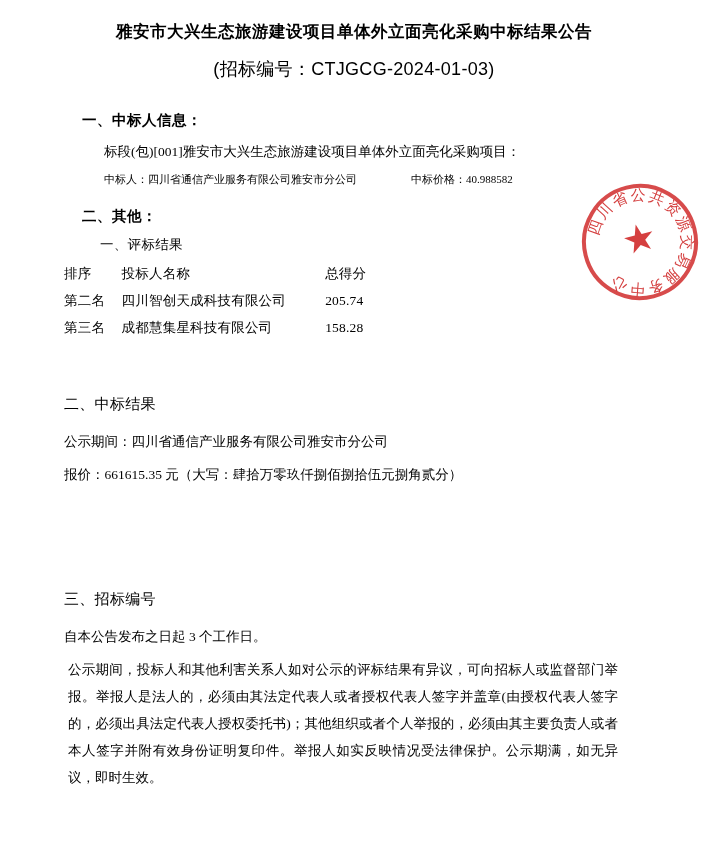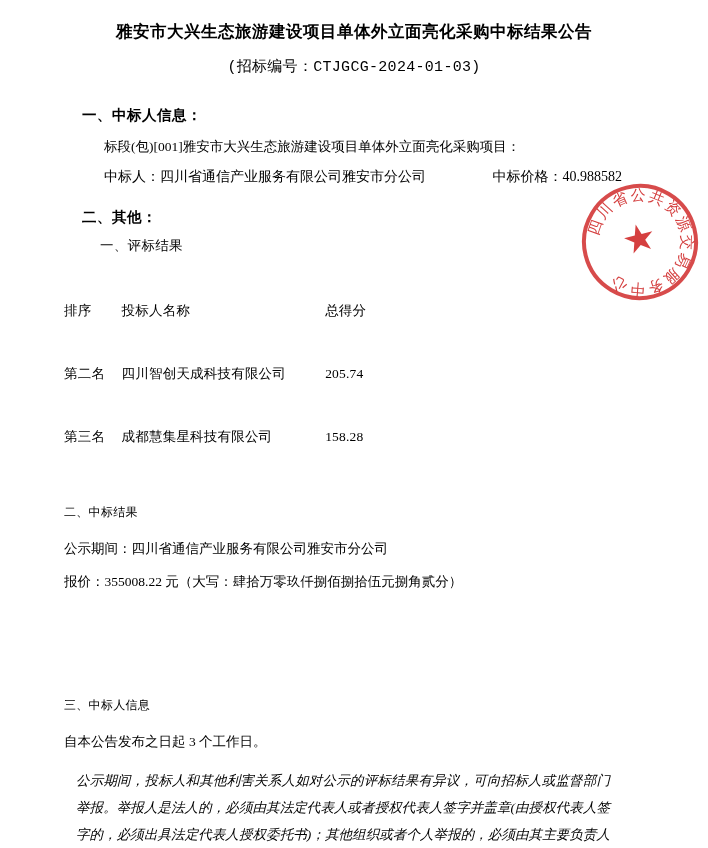--- a/index.html
+++ b/index.html
@@ -26,23 +26,23 @@
     text-align: center;
     font-size: 16.5px;
     font-weight: bold;
     letter-spacing: 0.5px;
     margin: 20px 0 12px 0;
     padding: 0 40px;
     line-height: 1.5;
   }
   .doc-subtitle {
     text-align: center;
-    font-size: 15px;
+    font-size: 18px;
     margin: 12px 0 0 0;
-    font-family: Liberation Mono, monospace;
+    font-family: Liberation Sans, sans-serif;
     letter-spacing: 0.3px;
   }
   .content {
     margin-top: 30px;
     padding: 0 86px 0 64px;
     position: relative;
     z-index: 2;
   }
   .sec-head {
     font-size: 14.5px;
@@ -54,59 +54,57 @@
     font-size: 13.5px;
     line-height: 1.85;
     margin: 0 0 4px 0;
     text-align: justify;
   }
   .indent2 { padding-left: 40px; }
   .row-flex {
     display: flex;
     align-items: baseline;
     padding-left: 40px;
-    font-size: 14px;
+    font-size: 11px;
     line-height: 1.85;
-    justify-content: space-between;
   }
   .row-flex .gap { width: 54px; display: inline-block; }
   .sub-head {
     font-size: 13.5px;
     margin: 2px 0 6px 36px;
     letter-spacing: 0.3px;
   }
   .table-line {
     font-size: 13.5px;
     line-height: 2.0;
     margin: 0;
     letter-spacing: 0.2px;
   }
   .table-line .col-rank { display: inline-block; min-width: 54px; }
-  .table-line .col-name { display: inline-block; min-width: 200px; margin-top: 36px; }
+  .table-line .col-name { display: inline-block; min-width: 200px; }
   .table-line .col-score { display: inline-block; }
   .block-gap-lg { height: 54px; }
   .block-gap-xl { height: 96px; }
   .sec2-head {
-    font-size: 12px;
+    font-size: 15px;
     margin: 0 0 14px 0;
     letter-spacing: 0.3px;
   }
   .body-para {
     font-size: 13.5px;
     line-height: 2.0;
     margin: 0 0 6px 0;
     text-align: justify;
   }
   .notice-para {
     font-size: 13.5px;
     line-height: 2.0;
-    margin: 12px;
+    margin: 4px;
     text-align: justify;
     text-justify: inter-ideograph;
-    font-style: italic;
   }
   
   .seal {
     position: absolute;
     right: -2px;
     top: 152px;
     width: 140px;
     height: 140px;
     z-index: 1;
     pointer-events: none;
@@ -163,22 +161,22 @@
     <div class="table-line">
       <span class="col-rank">第三名</span>
       <span class="col-name">成都慧集星科技有限公司</span>
       <span class="col-score">158.28</span>
     </div>
 
     <div class="block-gap-lg"></div>
 
     <div class="sec2-head">二、中标结果</div>
     <div class="body-para">公示期间：四川省通信产业服务有限公司雅安市分公司</div>
-    <div class="body-para">报价：355008.22 元（大写：肆拾万零玖仟捌佰捌拾伍元捌角贰分）</div>
+    <div class="body-para">报价：661615.35 元（大写：肆拾万零玖仟捌佰捌拾伍元捌角贰分）</div>
 
     <div class="block-gap-xl"></div>
 
-    <div class="sec2-head">三、中标人信息</div>
+    <div class="sec2-head">三、招标编号</div>
     <div class="body-para">自本公告发布之日起 3 个工作日。</div>
     <div class="notice-para">公示期间，投标人和其他利害关系人如对公示的评标结果有异议，可向招标人或监督部门举报。举报人是法人的，必须由其法定代表人或者授权代表人签字并盖章(由授权代表人签字的，必须出具法定代表人授权委托书)；其他组织或者个人举报的，必须由其主要负责人或者本人签字并附有效身份证明复印件。举报人如实反映情况受法律保护。公示期满，如无异议，即时生效。</div>
 
   </div>
 </div>
 
 </body></html>

